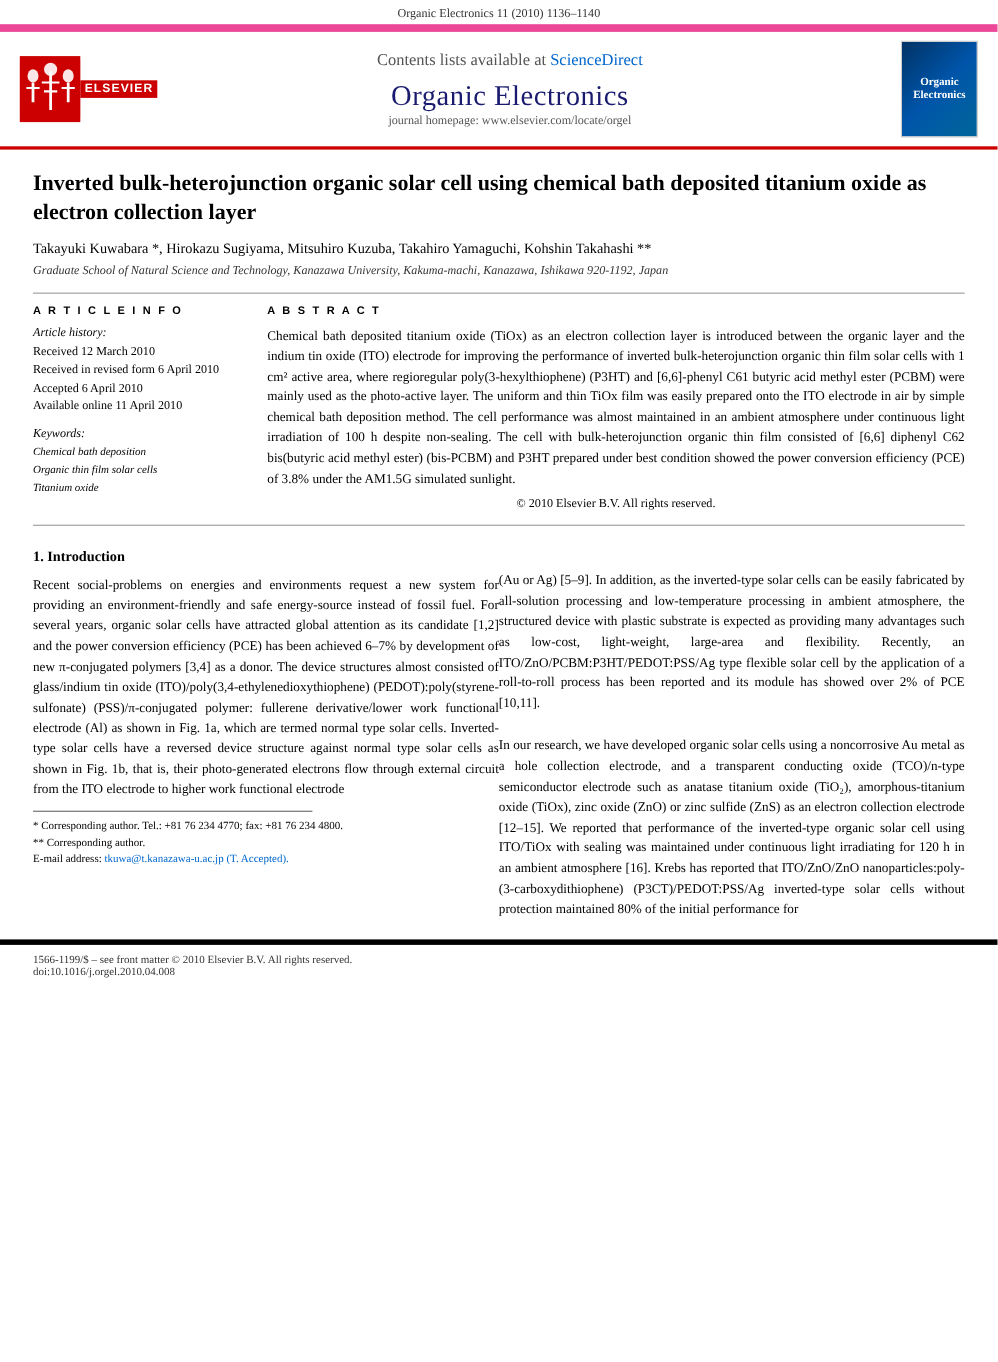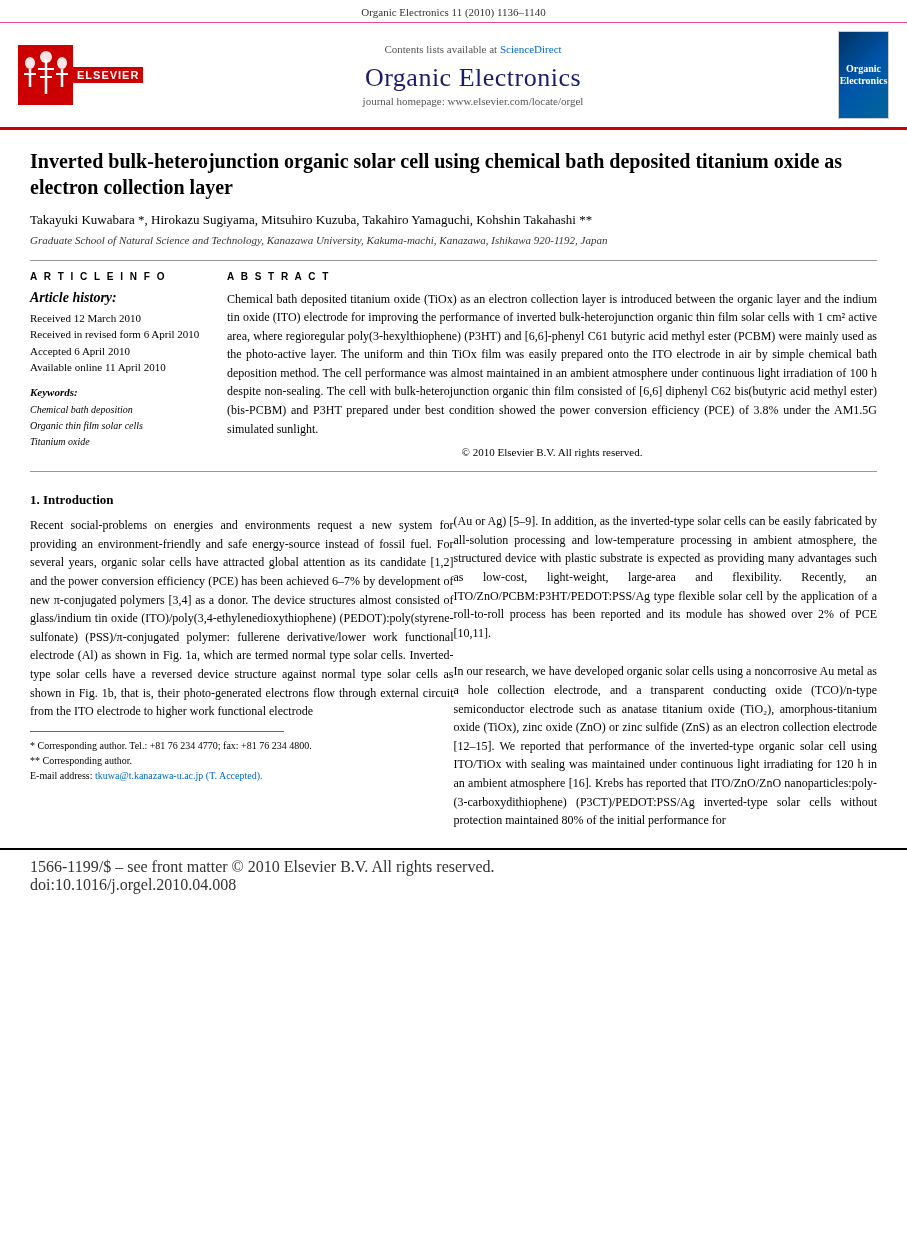--- a/index.html
+++ b/index.html
@@ -11,37 +11,37 @@
       width: 907px;
       min-height: 1238px;
     }
 
     
     .top-bar {
       text-align: center;
       font-size: 11px;
       color: #333;
       padding: 6px 0 4px 0;
-      border-bottom: 1px solid #ec4899;
+      border-bottom: 7px solid #ec4899;
     }
 
     
     .journal-header {
       display: flex;
       align-items: center;
       padding: 8px 18px 8px 18px;
       border-bottom: 3px solid #c00;
       gap: 10px;
     }
     .journal-center {
       flex: 1;
       text-align: center;
     }
     .contents-line {
-      font-size: 11px;
+      font-size: 15px;
       color: #555;
       margin-bottom: 8px;
       text-align: center;
     }
     .contents-line a {
       color: #0066cc;
       text-decoration: none;
     }
     .journal-title-big {
       font-size: 26px;
@@ -49,21 +49,21 @@
       color: #1a1a6e;
       font-family: 'Times New Roman', Times, serif;
       letter-spacing: 0.5px;
     }
     .journal-homepage {
       font-size: 11px;
       color: #555;
       margin-top: 2px;
     }
     .journal-cover {
-      width: 51px;
+      width: 70px;
       height: 88px;
       background: linear-gradient(135deg, #003366, #0055aa, #006699);
       border: 1px solid #ccc;
       display: flex;
       flex-direction: column;
       align-items: center;
       justify-content: center;
       color: #fff;
       font-size: 9px;
       text-align: center;
@@ -109,21 +109,21 @@
     
     .divider {
       border: none;
       border-top: 1px solid #999;
       margin: 10px 0;
     }
 
     
     .two-col {
       display: flex;
-      gap: 12px;
+      gap: 28px;
       margin-bottom: 6px;
     }
     .left-col {
       width: 185px;
       flex-shrink: 0;
     }
     .right-col {
       flex: 1;
     }
 
@@ -131,35 +131,35 @@
       font-size: 10px;
       letter-spacing: 2px;
       font-weight: bold;
       text-transform: uppercase;
       font-family: Arial, sans-serif;
       color: #000;
       margin-bottom: 8px;
     }
 
     .article-history-label {
-      font-size: 14px;
+      font-size: 11px;
       font-style: italic;
-      font-weight: bold;
+      font-weight: normal;
       margin-bottom: 4px;
     }
     .history-item {
       font-size: 11px;
       color: #000;
       line-height: 1.5;
     }
 
     .keywords-label {
       font-size: 11px;
       font-style: italic;
-      font-weight: bold;
+      font-weight: normal;
       margin-top: 10px;
       margin-bottom: 4px;
     }
     .keyword-item {
       font-size: 10px;
       line-height: 1.6;
       color: #000;
       font-style: italic;
     }
 
@@ -212,22 +212,22 @@
     }
     .footnote {
       font-size: 10px;
       line-height: 1.5;
       color: #000;
     }
 
     
     .footer {
       padding: 8px 30px;
-      border-top: 2px solid #000000;
-      font-size: 16px;
+      border-top: 5px solid #000000;
+      font-size: 10px;
       color: #333;
     }
 
     
     .elsevier-logo-box {
       width: 90px;
       display: flex;
       flex-direction: row;
       align-items: center;
     }

